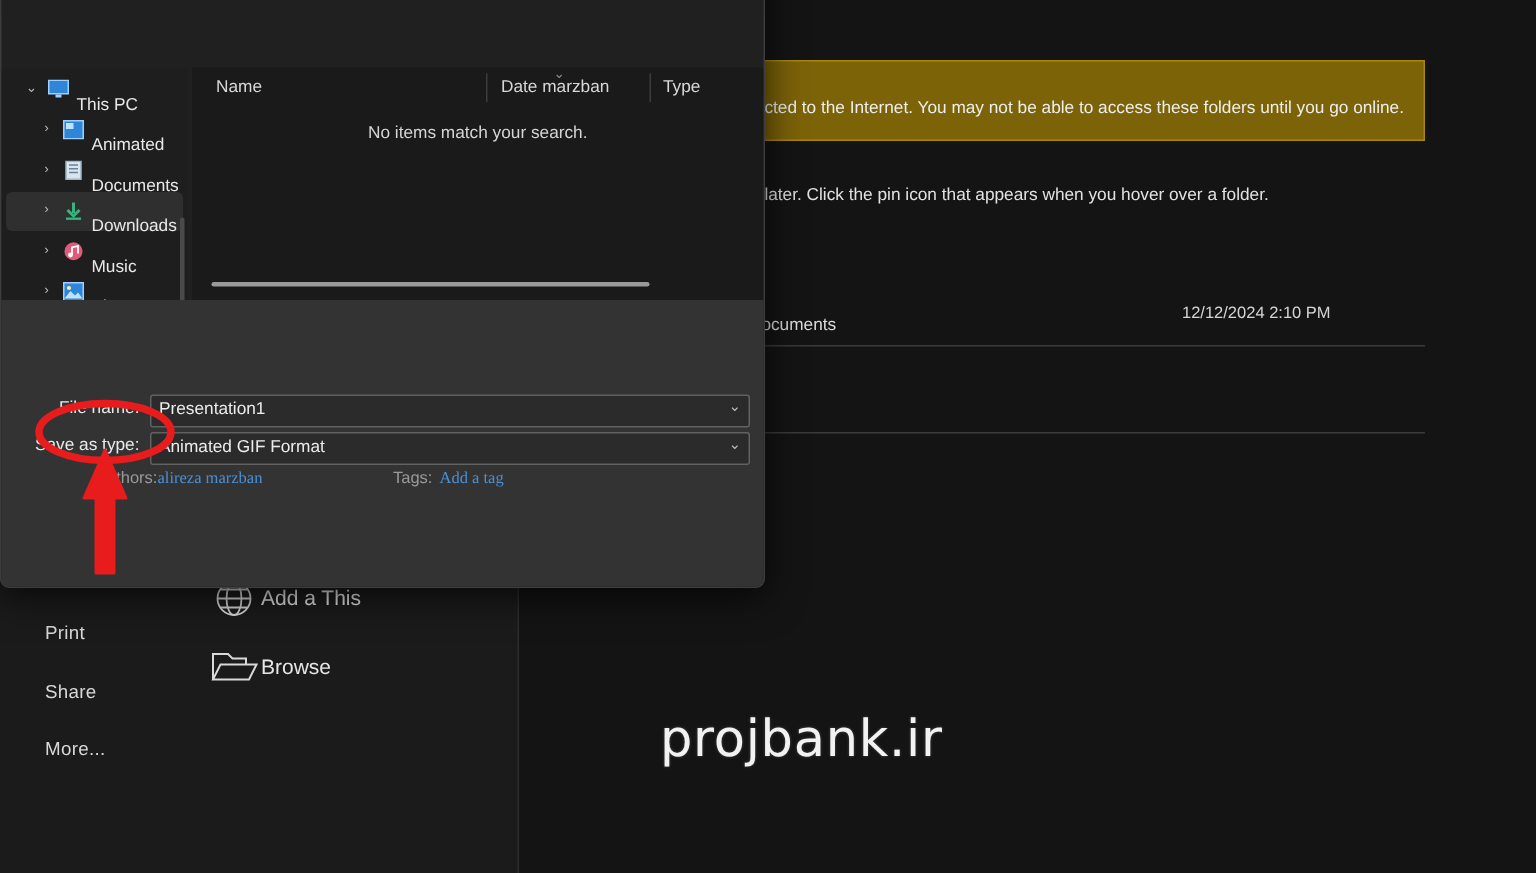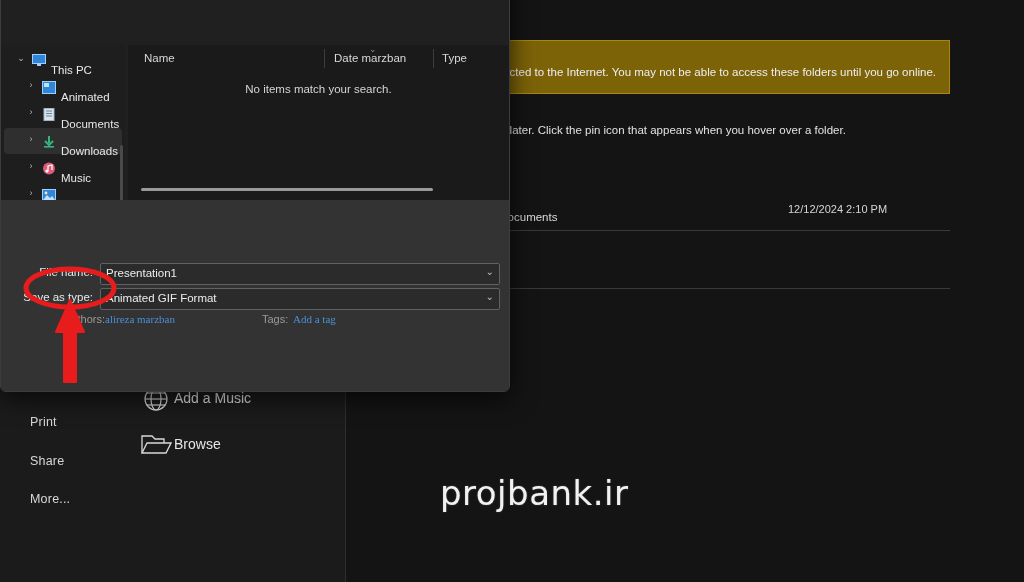--- a/index.html
+++ b/index.html
@@ -116,21 +116,21 @@
 
       <span class="place-icon" style="left:-204px;top:385px">
         <svg width="28" height="28" viewBox="0 0 28 28">
           <circle cx="14" cy="14" r="11" fill="none" stroke="#d9d9d9" stroke-width="1.2"></circle>
           <ellipse cx="14" cy="14" rx="5" ry="11" fill="none" stroke="#d9d9d9" stroke-width="1.2"></ellipse>
           <line x1="3" y1="14" x2="25" y2="14" stroke="#d9d9d9" stroke-width="1.2"></line>
           <line x1="5" y1="8" x2="23" y2="8" stroke="#d9d9d9" stroke-width="1.2"></line>
           <line x1="5" y1="20" x2="23" y2="20" stroke="#d9d9d9" stroke-width="1.2"></line>
         </svg>
       </span>
-      <div class="place-item" style="left:-172px;top:390px">Add a Music</div>
+      <div class="place-item" style="left:-172px;top:390px">Add a This</div>
 
       <span class="place-icon" style="left:-206px;top:431px">
         <svg width="32" height="26" viewBox="0 0 32 26">
           <path d="M2 22 V5 H12 L15 8 H24 V12" fill="none" stroke="#d9d9d9" stroke-width="1.3"></path>
           <path d="M2 22 L7 12 H31 L26 22 Z" fill="none" stroke="#d9d9d9" stroke-width="1.3"></path>
         </svg>
       </span>
       <div class="place-item" style="left:-172px;top:436px">Browse</div>
     </div>
 

